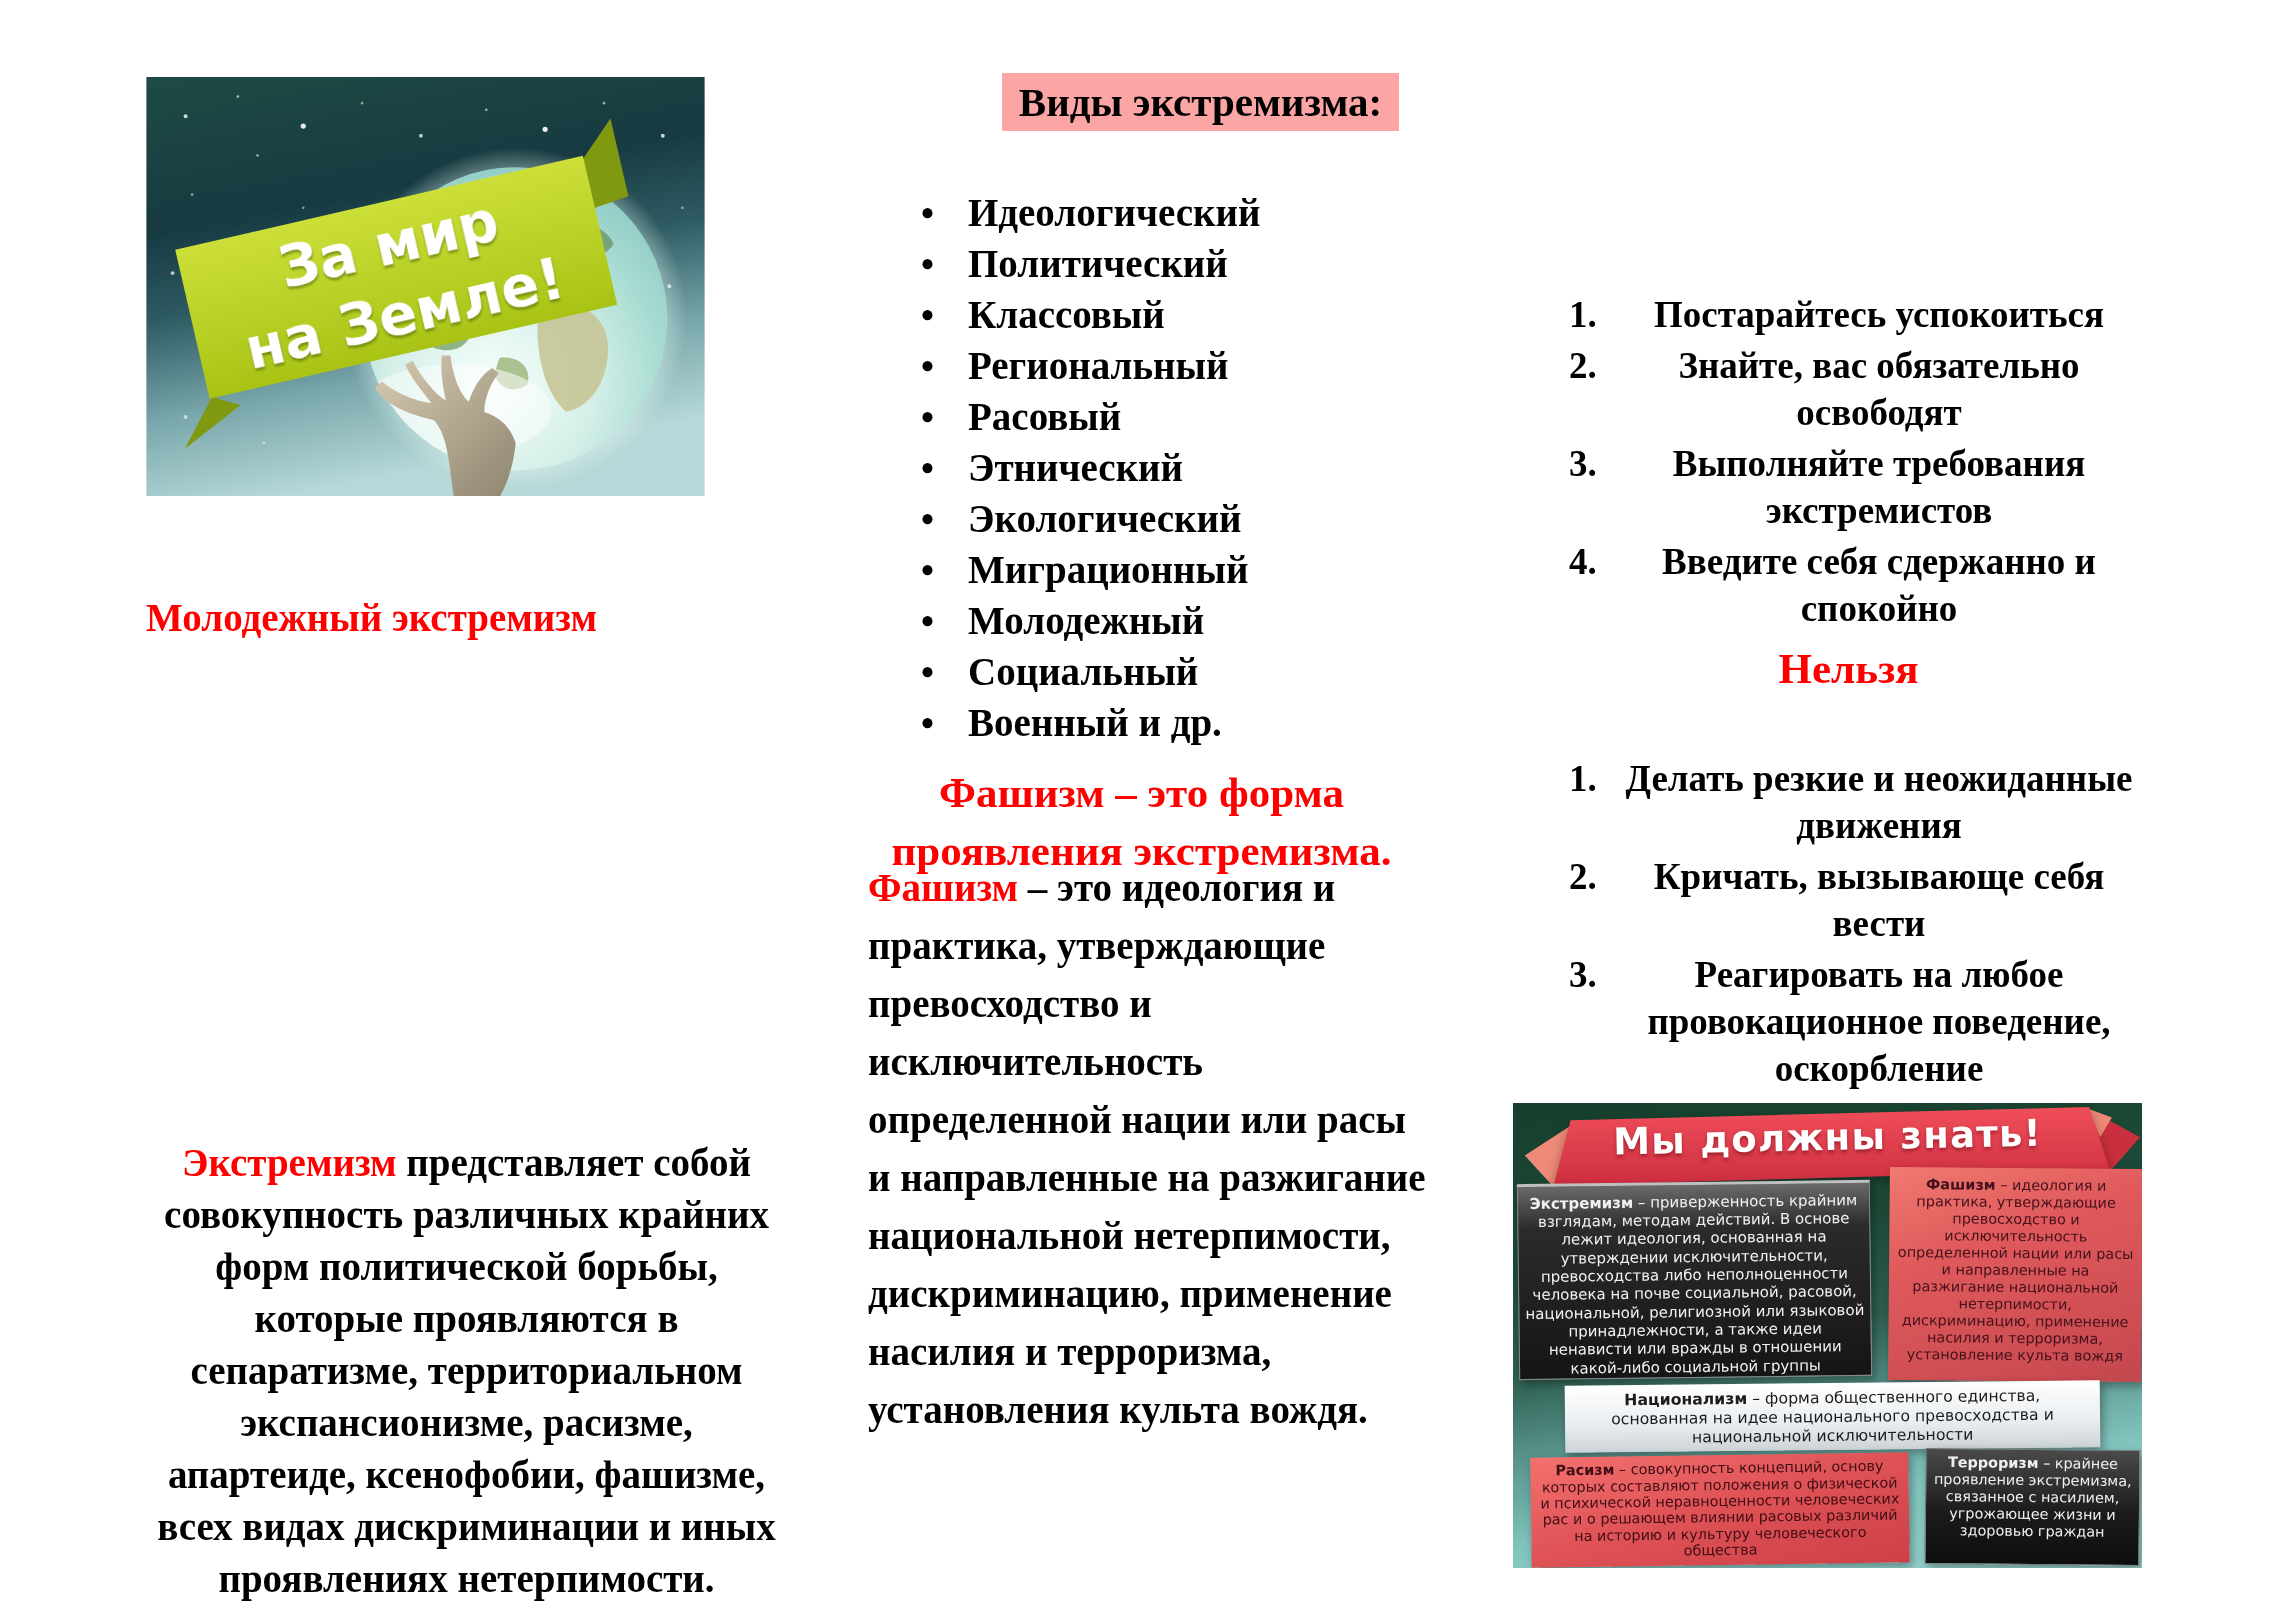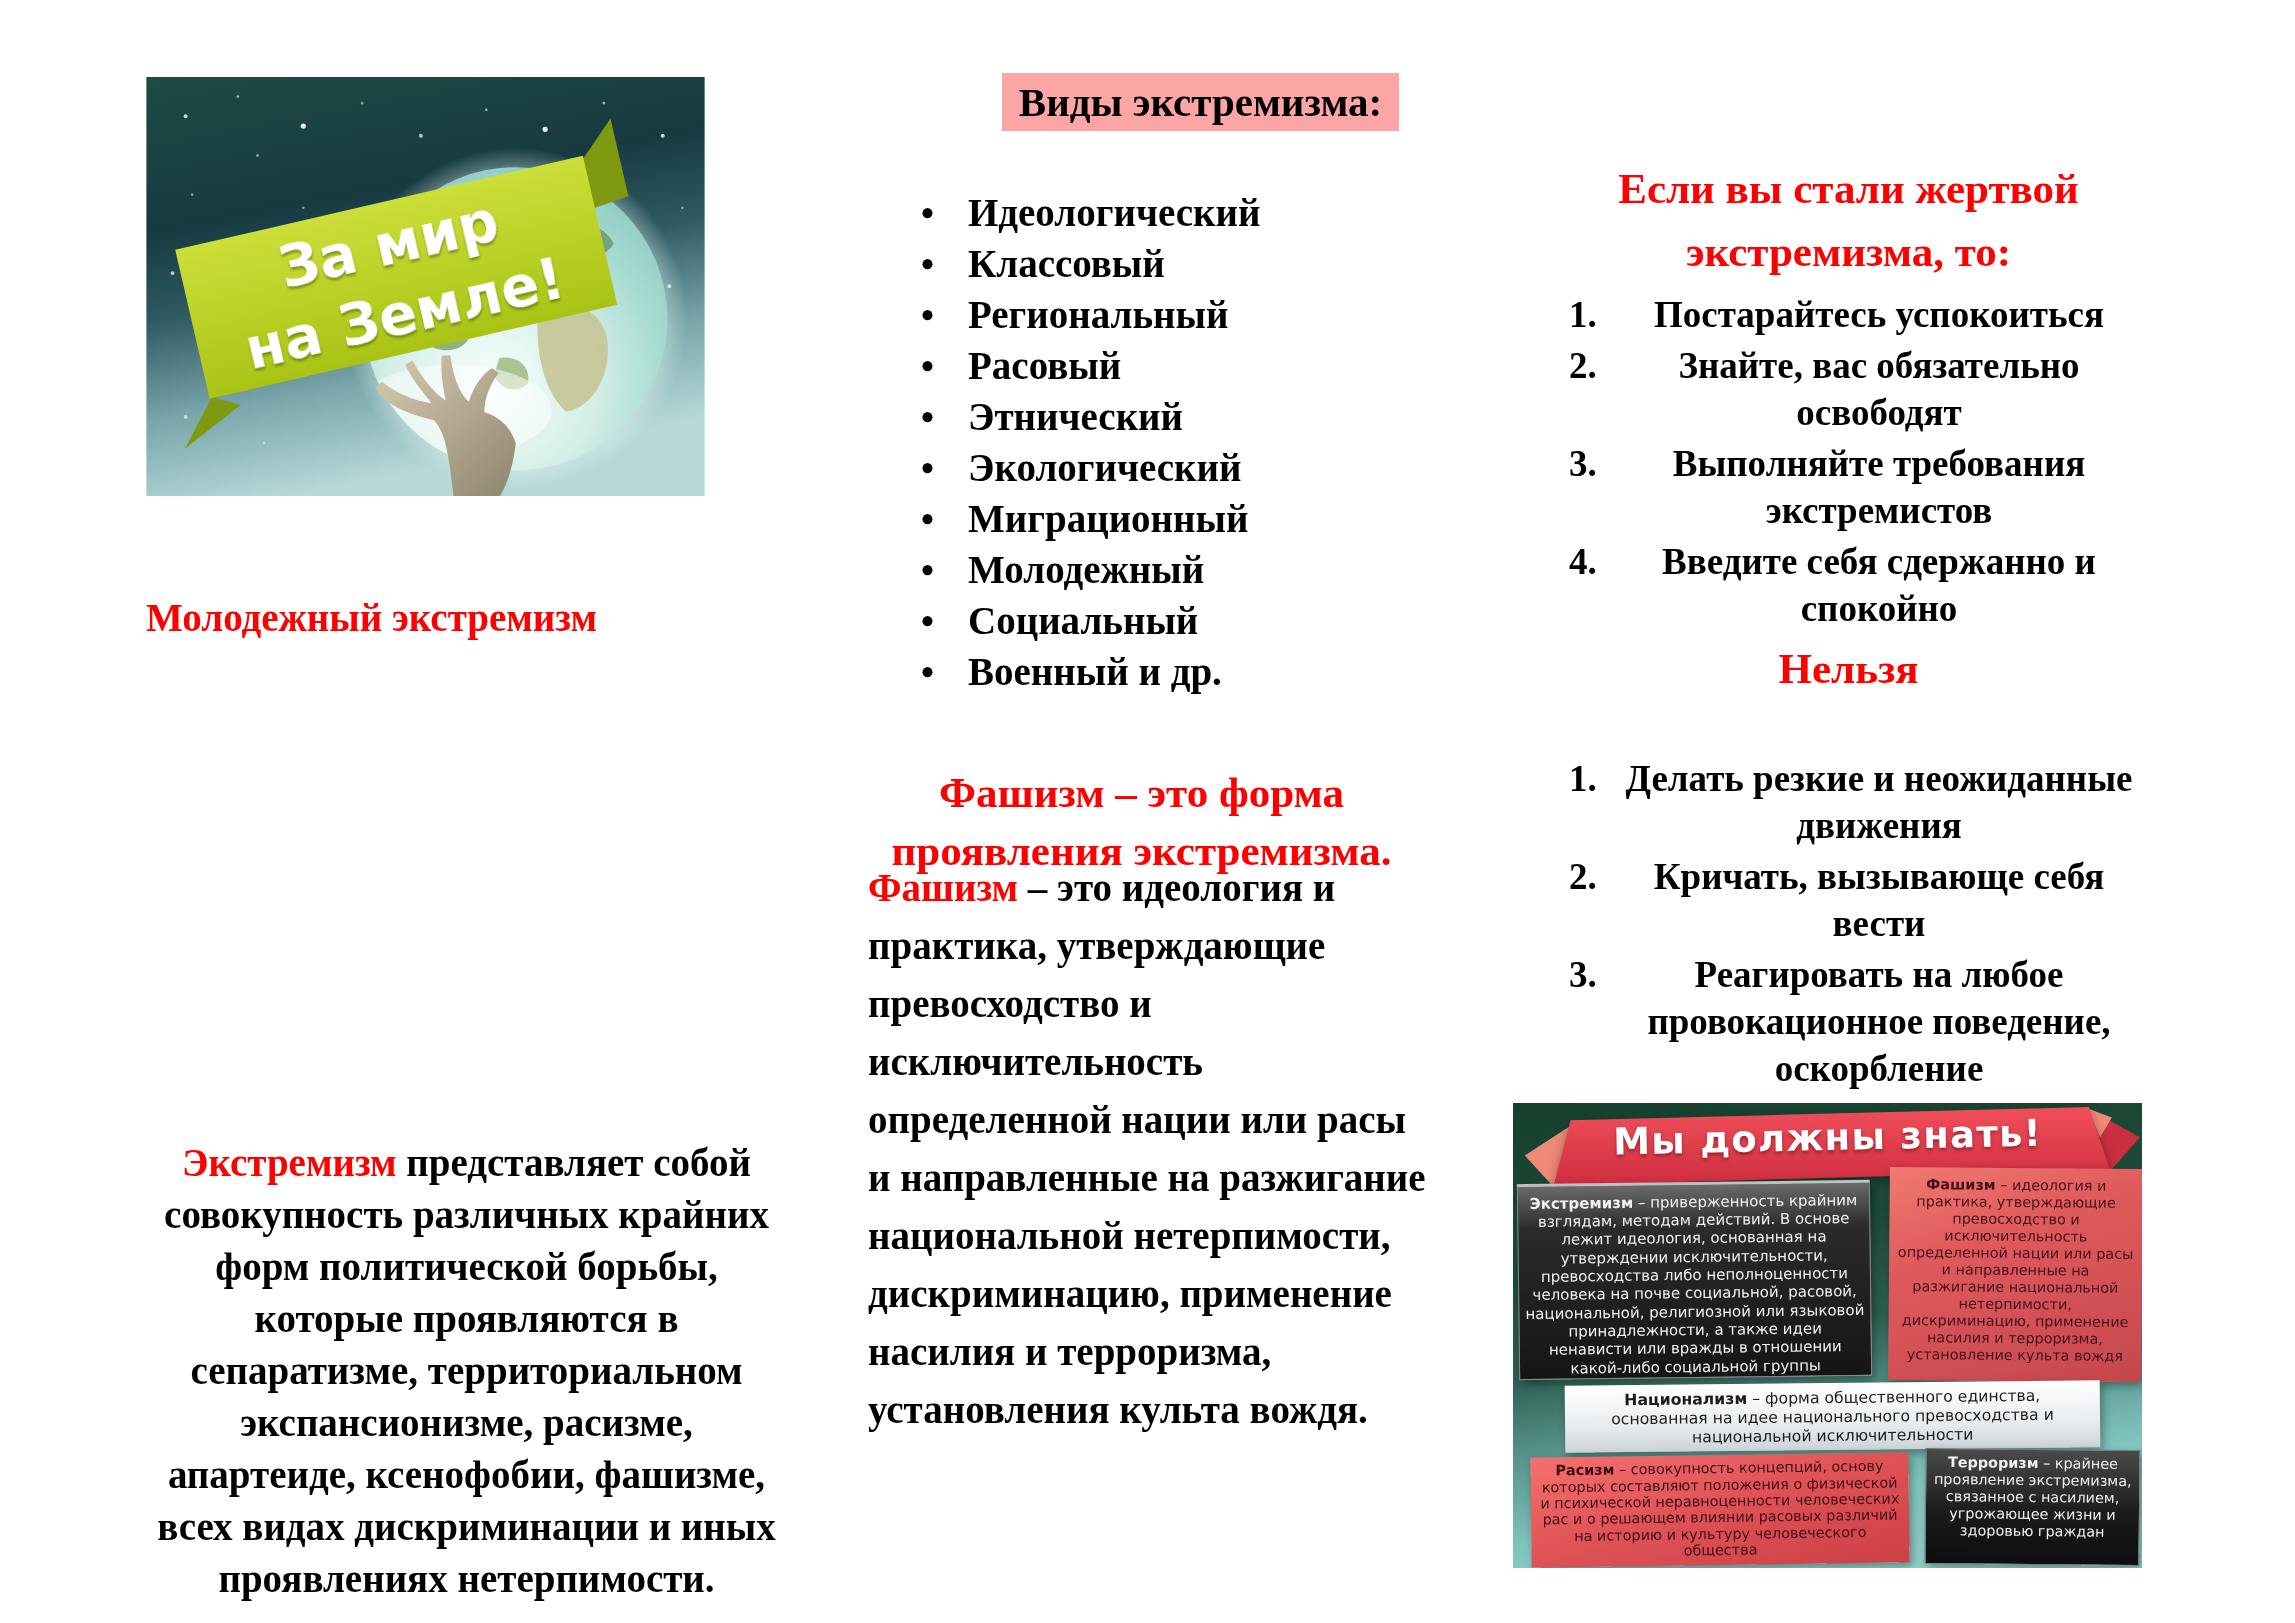--- a/index.html
+++ b/index.html
@@ -159,38 +159,38 @@
   </p>
 
   <p class="para p2">
     <span class="lead">Экстремизм</span><span> представляет собой совокупность различных крайних форм политической борьбы, которые проявляются в сепаратизме, территориальном экспансионизме, расизме, апартеиде, ксенофобии, фашизме, всех видах дискриминации и иных проявлениях нетерпимости.</span>
   </p>
 
   <div class="mid-title">Виды экстремизма:</div>
 
   <div class="bullets">
     <div class="b-item"><span>Идеологический</span></div>
+    <div class="b-item"><span>Политический</span></div>
     <div class="b-item"><span>Классовый</span></div>
     <div class="b-item"><span>Региональный</span></div>
     <div class="b-item"><span>Расовый</span></div>
     <div class="b-item"><span>Этнический</span></div>
     <div class="b-item"><span>Экологический</span></div>
     <div class="b-item"><span>Миграционный</span></div>
     <div class="b-item"><span>Молодежный</span></div>
     <div class="b-item"><span>Социальный</span></div>
     <div class="b-item"><span>Военный и др.</span></div>
   </div>
 
   <div class="mid-sub">Фашизм – это форма проявления экстремизма.</div>
 
   <p class="para mid-para">
     <span class="lead">Фашизм</span><span> – это идеология и практика, утверждающие превосходство и исключительность определенной нации или расы и направленные на разжигание национальной нетерпимости, дискриминацию, применение насилия и терроризма, установления культа вождя.</span>
   </p>
 
-  <div class="r-head1">Если вы стали жертвой экстремизма, то:</div>
 
   <ol class="r-list list1">
     <li><span>Постарайтесь успокоиться</span></li>
     <li><span>Знайте, вас обязательно освободят</span></li>
     <li><span>Выполняйте требования экстремистов</span></li>
     <li><span>Введите себя сдержанно и спокойно</span></li>
   </ol>
 
   <div class="r-head2">Нельзя</div>
 

